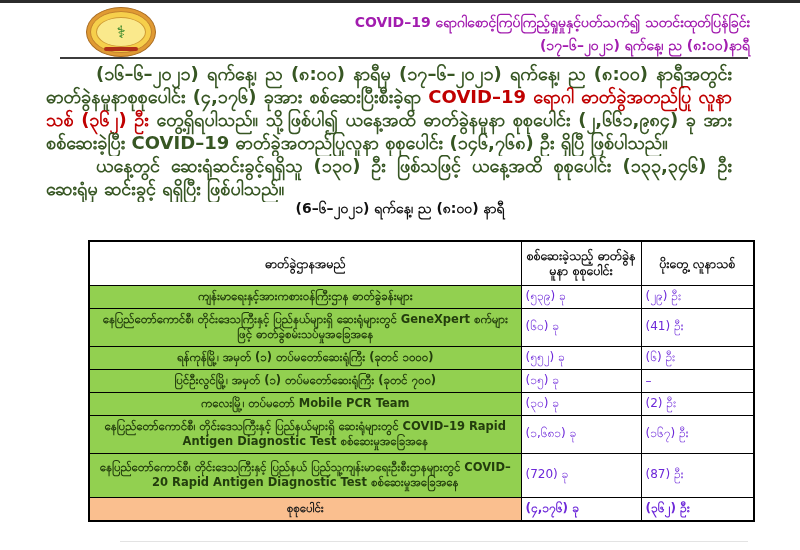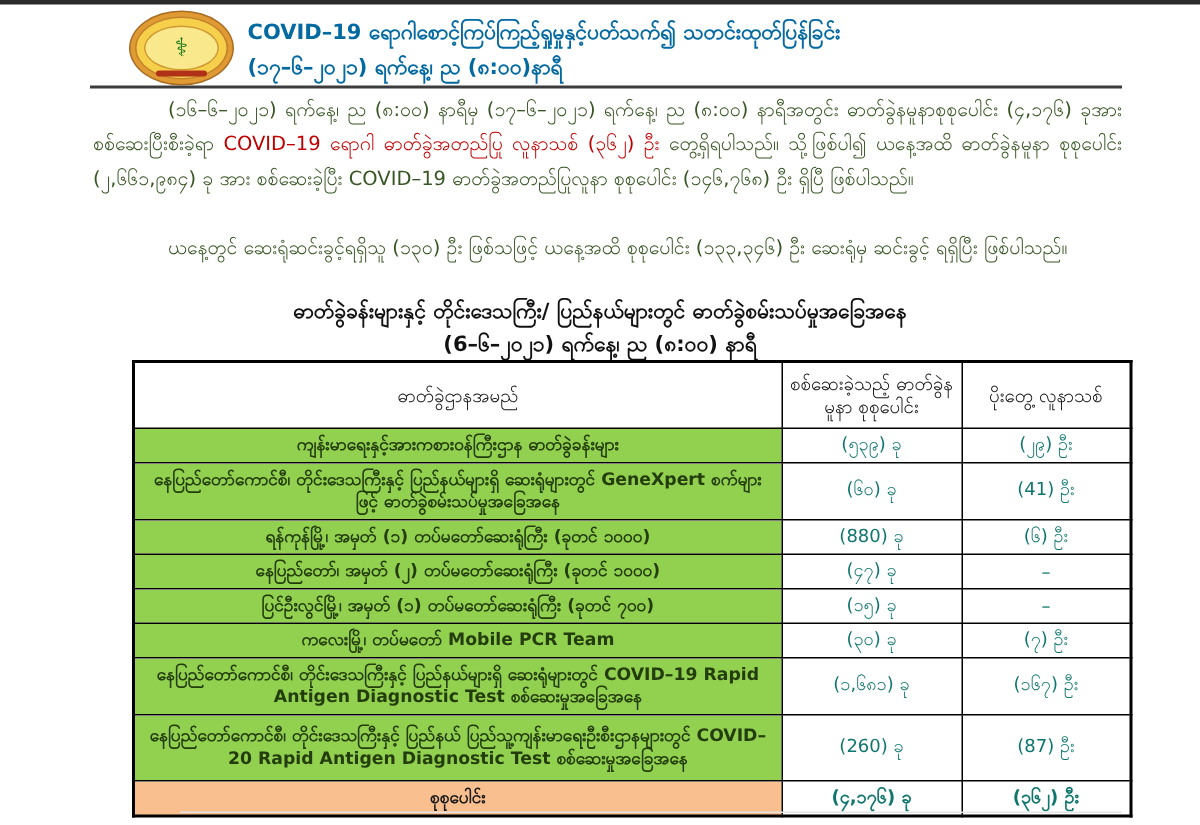--- a/index.html
+++ b/index.html
@@ -10,36 +10,36 @@
   .topline{ position:absolute; top:0; left:0; width:800px; height:3px; background:#2b2b2b; }
 
   
   .logo{ position:absolute; left:86px; top:7px; width:70px; height:50px; }
   .logo-outer{ position:absolute; inset:0; border-radius:50%; background:#e09a33; border:1px solid #a96c22; }
   .logo-mid{ position:absolute; inset:4px; border-radius:50%; background:#f6cf4b; border:1px solid #c2822d; }
   .logo-inner{ position:absolute; inset:10px; border-radius:50%; background:#fae98c; border:1px solid #cf9a33; display:flex; align-items:center; justify-content:center; }
   .logo-glyph{ color:#1e7a1e; font-size:17px; line-height:1; }
   .logo-ribbon{ position:absolute; left:18px; bottom:6px; width:34px; height:4px; background:#b03018; border-radius:2px; }
 
-  .header-text{ position:absolute; left:165px; top:11px; width:585px; text-align:left; color:#0369a1; font-weight:bold; font-size:14px; line-height:23px; }
+  .header-text{ position:absolute; left:165px; top:11px; width:585px; text-align:right; color:#a21caf; font-weight:bold; font-size:14px; line-height:23px; }
   .header-divider{ position:absolute; left:60px; top:57px; width:688px; height:2px; background:#3c3c3c; }
 
-  .para{ position:absolute; left:62px; width:686px; font-size:13px; line-height:23px; text-align:justify; color:#375623; font-weight:400; overflow:hidden; }
+  .para{ position:absolute; left:46px; width:686px; font-size:18px; line-height:23px; text-align:justify; color:#375623; font-weight:700; overflow:hidden; }
   .para1{ top:62px; height:94px; text-indent:50px; }
   .para2{ top:154px; height:48px; text-indent:50px; }
   .red{ color:#c00000; }
 
   .table-title{ position:absolute; left:0; top:197px; width:800px; text-align:center; color:#111; font-weight:bold; font-size:14px; line-height:22px; }
 
   table.lab{ position:absolute; left:88px; top:240px; width:665px; border-collapse:collapse; table-layout:fixed; border:2px solid #000; }
   table.lab th, table.lab td{ border:1px solid #000; vertical-align:middle; overflow:hidden; }
   col.c-name{ width:432px; } col.c-samples{ width:120px; } col.c-pos{ width:113px; }
-  thead th{ background:#ffffff; color:#111; font-weight:normal; font-size:12.5px; line-height:15px; padding:3px 4px; text-align:center; height:44px; }
+  thead th{ background:#ffffff; color:#111; font-weight:bold; font-size:12.5px; line-height:15px; padding:3px 4px; text-align:center; height:44px; }
   td.name{ background:#92d050; color:#233d0d; font-weight:bold; font-size:11.5px; line-height:15px; text-align:center; padding:2px 8px;margin-left:24px; }
-  td.num{ background:#ffffff; color:#0f766e; font-size:12px; text-align:center; padding:2px 4px; }
+  td.num{ background:#ffffff; color:#6d28d9; font-size:12px; text-align:left; padding:2px 4px; }
   tr.r-single{ height:17px; } tr.r-double{ height:38px; } tr.r-triple{ height:44px; } tr.r1{ height:19px; }
   tr.total{ height:22px; }
   tr.total td.name{ background:#fabf8f; color:#1a1a1a; }
   tr.total td.num{ background:#ffffff; font-weight:bold; }
 
   .footer-divider{ position:absolute; left:120px; top:541px; width:628px; height:1px; background:#e3e3e3; }
 </style>
 </head>
 <body>
 
@@ -61,21 +61,20 @@
     <div>(၁၇–၆–၂၀၂၁) ရက်နေ့၊ ည (၈:၀၀)နာရီ</div>
   </div>
 
   <div class="header-divider"></div>
 
   <div class="para para1"><span>(၁၆–၆–၂၀၂၁) ရက်နေ့၊ ည (၈:၀၀) နာရီမှ (၁၇–၆–၂၀၂၁) ရက်နေ့၊ ည (၈:၀၀) နာရီအတွင်း ဓာတ်ခွဲနမူနာစုစုပေါင်း (၄,၁၇၆) ခုအား စစ်ဆေးပြီးစီးခဲ့ရာ </span><span class="red">COVID–19 ရောဂါ ဓာတ်ခွဲအတည်ပြု လူနာသစ် (၃၆၂) ဦး</span><span> တွေ့ရှိရပါသည်။ သို့ဖြစ်ပါ၍ ယနေ့အထိ ဓာတ်ခွဲနမူနာ စုစုပေါင်း (၂,၆၆၁,၉၈၄) ခု အား စစ်ဆေးခဲ့ပြီး COVID–19 ဓာတ်ခွဲအတည်ပြုလူနာ စုစုပေါင်း (၁၄၆,၇၆၈) ဦး ရှိပြီ ဖြစ်ပါသည်။</span></div>
 
   <div class="para para2">ယနေ့တွင် ဆေးရုံဆင်းခွင့်ရရှိသူ (၁၃၀) ဦး ဖြစ်သဖြင့် ယနေ့အထိ စုစုပေါင်း (၁၃၃,၃၄၆) ဦး ဆေးရုံမှ ဆင်းခွင့် ရရှိပြီး ဖြစ်ပါသည်။</div>
 
   <div class="table-title">
-    <div>ဓာတ်ခွဲခန်းများနှင့် တိုင်းဒေသကြီး/ ပြည်နယ်များတွင် ဓာတ်ခွဲစမ်းသပ်မှုအခြေအနေ</div>
     <div>(6–၆–၂၀၂၁) ရက်နေ့၊ ည (၈:၀၀) နာရီ</div>
   </div>
 
   <table class="lab">
     <colgroup>
         <col class="c-name">
         <col class="c-samples">
         <col class="c-pos">
       </colgroup>
     <thead>
@@ -91,46 +90,41 @@
         <td class="num">(၅၃၉) ခု</td>
         <td class="num">(၂၉) ဦး</td>
       </tr>
       <tr class="r-double">
         <td class="name">နေပြည်တော်ကောင်စီ၊ တိုင်းဒေသကြီးနှင့် ပြည်နယ်များရှိ ဆေးရုံများတွင် GeneXpert စက်များဖြင့် ဓာတ်ခွဲစမ်းသပ်မှုအခြေအနေ</td>
         <td class="num">(၆၀) ခု</td>
         <td class="num">(41) ဦး</td>
       </tr>
       <tr class="r-single">
         <td class="name">ရန်ကုန်မြို့၊ အမှတ် (၁) တပ်မတော်ဆေးရုံကြီး (ခုတင် ၁၀၀၀)</td>
-        <td class="num">(880) ခု</td>
+        <td class="num">(၅၅၂) ခု</td>
         <td class="num">(၆) ဦး</td>
-      </tr>
-      <tr class="r-single">
-        <td class="name">နေပြည်တော်၊ အမှတ် (၂) တပ်မတော်ဆေးရုံကြီး (ခုတင် ၁၀၀၀)</td>
-        <td class="num">(၄၇) ခု</td>
-        <td class="num">–</td>
       </tr>
       <tr class="r-single">
         <td class="name">ပြင်ဦးလွင်မြို့၊ အမှတ် (၁) တပ်မတော်ဆေးရုံကြီး (ခုတင် ၇၀၀)</td>
         <td class="num">(၁၅) ခု</td>
         <td class="num">–</td>
       </tr>
       <tr class="r-single">
         <td class="name">ကလေးမြို့၊ တပ်မတော် Mobile PCR Team</td>
         <td class="num">(၃၀) ခု</td>
-        <td class="num">(၇) ဦး</td>
+        <td class="num">(2) ဦး</td>
       </tr>
       <tr class="r-double">
         <td class="name">နေပြည်တော်ကောင်စီ၊ တိုင်းဒေသကြီးနှင့် ပြည်နယ်များရှိ ဆေးရုံများတွင် COVID–19 Rapid Antigen Diagnostic Test စစ်ဆေးမှုအခြေအနေ</td>
         <td class="num">(၁,၆၈၁) ခု</td>
         <td class="num">(၁၆၇) ဦး</td>
       </tr>
       <tr class="r-triple">
         <td class="name">နေပြည်တော်ကောင်စီ၊ တိုင်းဒေသကြီးနှင့် ပြည်နယ် ပြည်သူ့ကျန်းမာရေးဦးစီးဌာနများတွင်  COVID–20 Rapid Antigen Diagnostic Test စစ်ဆေးမှုအခြေအနေ</td>
-        <td class="num">(260) ခု</td>
+        <td class="num">(720) ခု</td>
         <td class="num">(87) ဦး</td>
       </tr>
       <tr class="total">
         <td class="name">စုစုပေါင်း</td>
         <td class="num">(၄,၁၇၆) ခု</td>
         <td class="num">(၃၆၂) ဦး</td>
       </tr>
     </tbody>
   </table>
 

